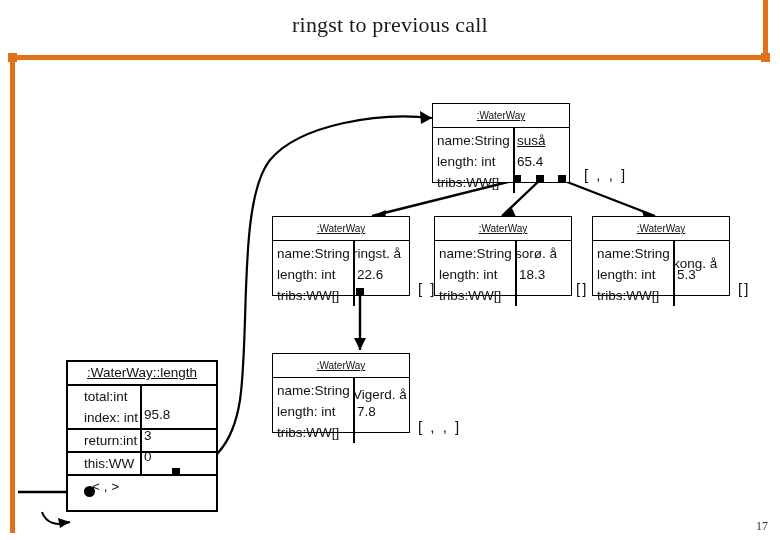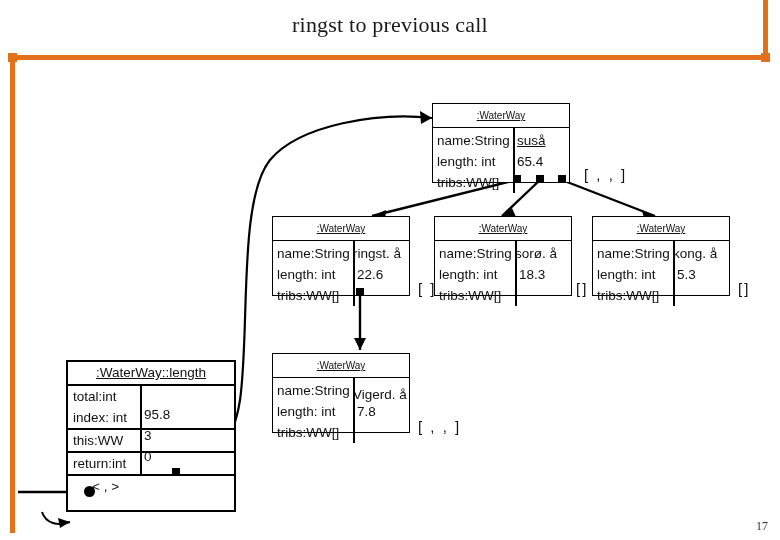--- a/index.html
+++ b/index.html
@@ -50,21 +50,21 @@
   .slot{position:absolute;width:8px;height:8px;background:#000;}
 
   
   .frameTbl{position:absolute;border:2px solid #000;background:#fff;box-sizing:border-box;}
   .frameTbl .fhdr{
     height:22px;line-height:22px;text-align:center;font-size:13.5px;color:#111;
     border-bottom:2px solid #000;
   }
   .frameTbl .fhdr span{text-decoration:underline;}
   .frameTbl .grp{border-bottom:2px solid #000;position:relative;}
-  .frameTbl .frow{height:21px;line-height:21px;font-size:13.5px;color:#111;padding-left:5px;white-space:nowrap;}
+  .frameTbl .frow{height:21px;line-height:21px;font-size:13.5px;color:#111;padding-left:16px;white-space:nowrap;}
   .frameTbl .fval{position:absolute;left:76px;font-size:13.5px;line-height:21px;color:#111;margin-top:18px;}
   .frameTbl .fdiv{position:absolute;left:72px;top:0;bottom:0;width:2px;background:#000;}
   .frameTbl .lastrow{height:26px;position:relative;}
 
   .bracketTxt{position:absolute;font-size:15px;color:#111;letter-spacing:2px;white-space:nowrap;}
 
   svg.overlay{position:absolute;left:0;top:0;width:780px;height:540px;pointer-events:none;}
 </style>
 </head>
 <body>
@@ -155,63 +155,63 @@
 
   <div class="obj" style="left:592px;top:216px;width:138px;height:80px;">
     <div class="hdr">
       <span>:WaterWay</span>
     </div>
     <div class="body">
       <div class="vdiv" style="left:80px;"></div>
       <div class="row">name:String</div>
       <div class="row">length: int</div>
       <div class="row">tribs:WW[]</div>
-      <div class="val" style="left:80px;top:2px;">kong. å</div>
+      <div class="val" style="left:80px;top:12px;">kong. å</div>
       <div class="val" style="left:84px;top:23px;">5.3</div>
     </div>
   </div>
   <div class="bracketTxt" style="left:738px;top:280px;">[]</div>
 
   <div class="obj" style="left:272px;top:353px;width:138px;height:80px;">
     <div class="hdr">
       <span>:WaterWay</span>
     </div>
     <div class="body">
       <div class="vdiv" style="left:80px;"></div>
       <div class="row">name:String</div>
       <div class="row">length: int</div>
       <div class="row">tribs:WW[]</div>
       <div class="val" style="left:80px;top:6px;">Vigerd. å</div>
       <div class="val" style="left:84px;top:23px;text-align:right;">7.8</div>
     </div>
   </div>
   <div class="bracketTxt" style="left:418px;top:418px;">[  ,   ,  ]</div>
 
-  <div class="frameTbl" style="left:66px;top:360px;width:170px;height:152px;">
+  <div class="frameTbl" style="left:66px;top:360px;width:152px;height:152px;">
     <div class="fhdr">
       <span>:WaterWay::length</span>
     </div>
 
     <div class="grp">
       <div class="fdiv"></div>
       <div class="frow">total:int</div>
       <div class="frow">index: int</div>
       <div class="fval" style="top:0px;">95.8</div>
       <div class="fval" style="top:21px;">3</div>
       <div class="fval" style="top:42px;">0</div>
     </div>
 
     <div class="grp">
       <div class="fdiv"></div>
-      <div class="frow">this:WW</div>
+      <div class="frow">return:int</div>
     </div>
 
     <div class="grp">
       <div class="fdiv"></div>
-      <div class="frow">return:int</div>
+      <div class="frow">this:WW</div>
     </div>
 
     <div class="lastrow">
       <div class="frow" style="padding-left:24px;">&lt;  ,     &gt;</div>
     </div>
   </div>
 
   <div class="slot" style="left:172px;top:468px;"></div>
 
   <div style="position:absolute;left:84px;top:486px;width:11px;height:11px;background:#000;border-radius:50%;"></div>

